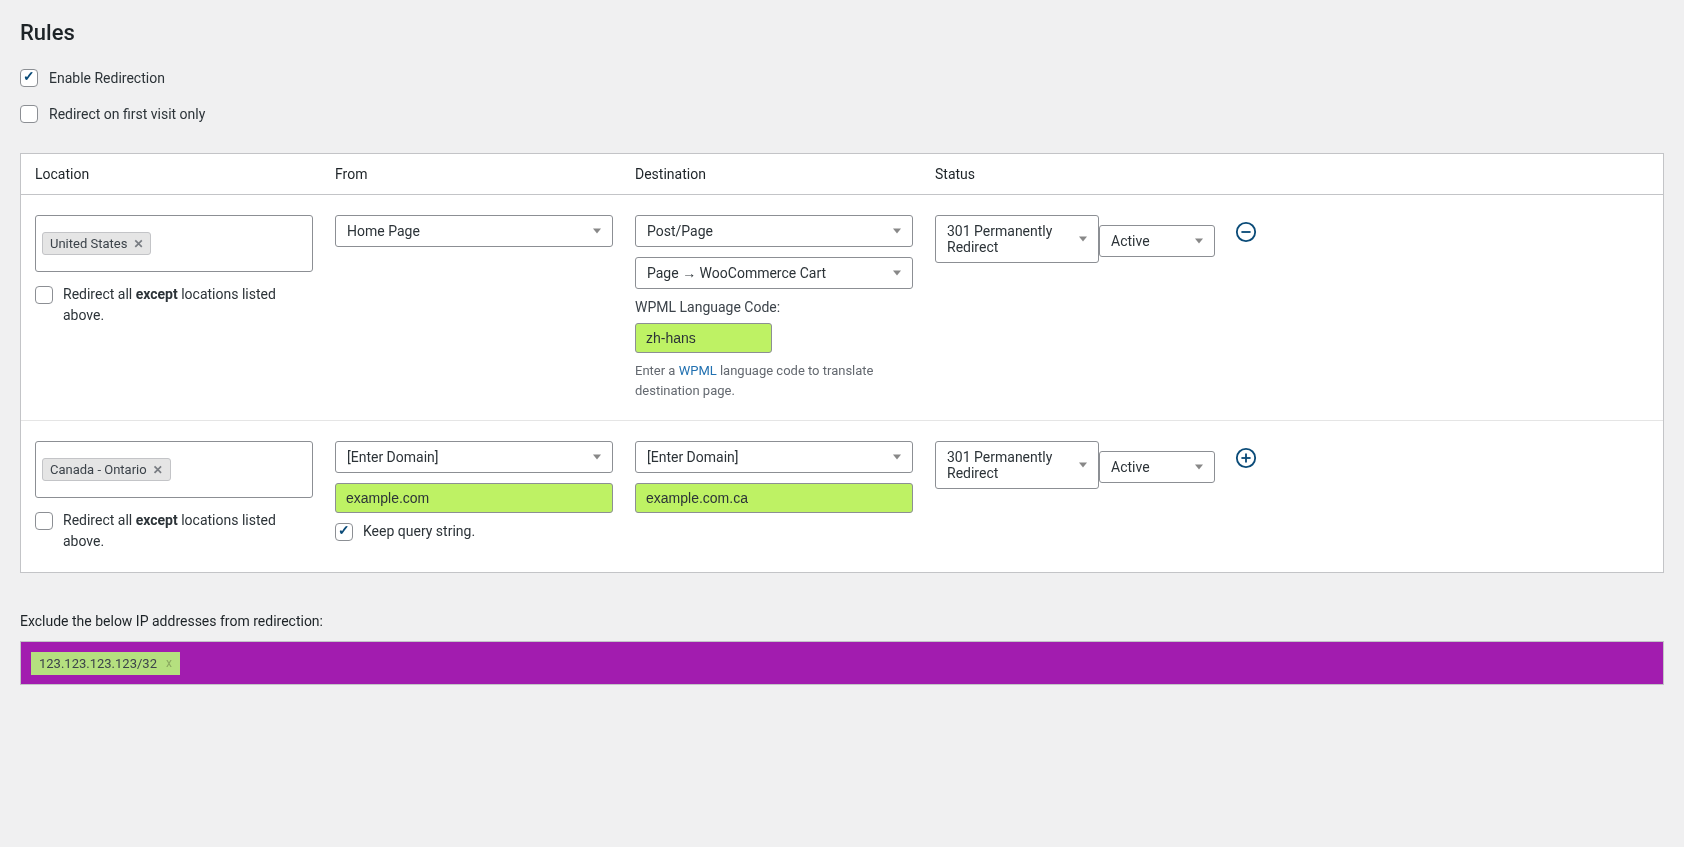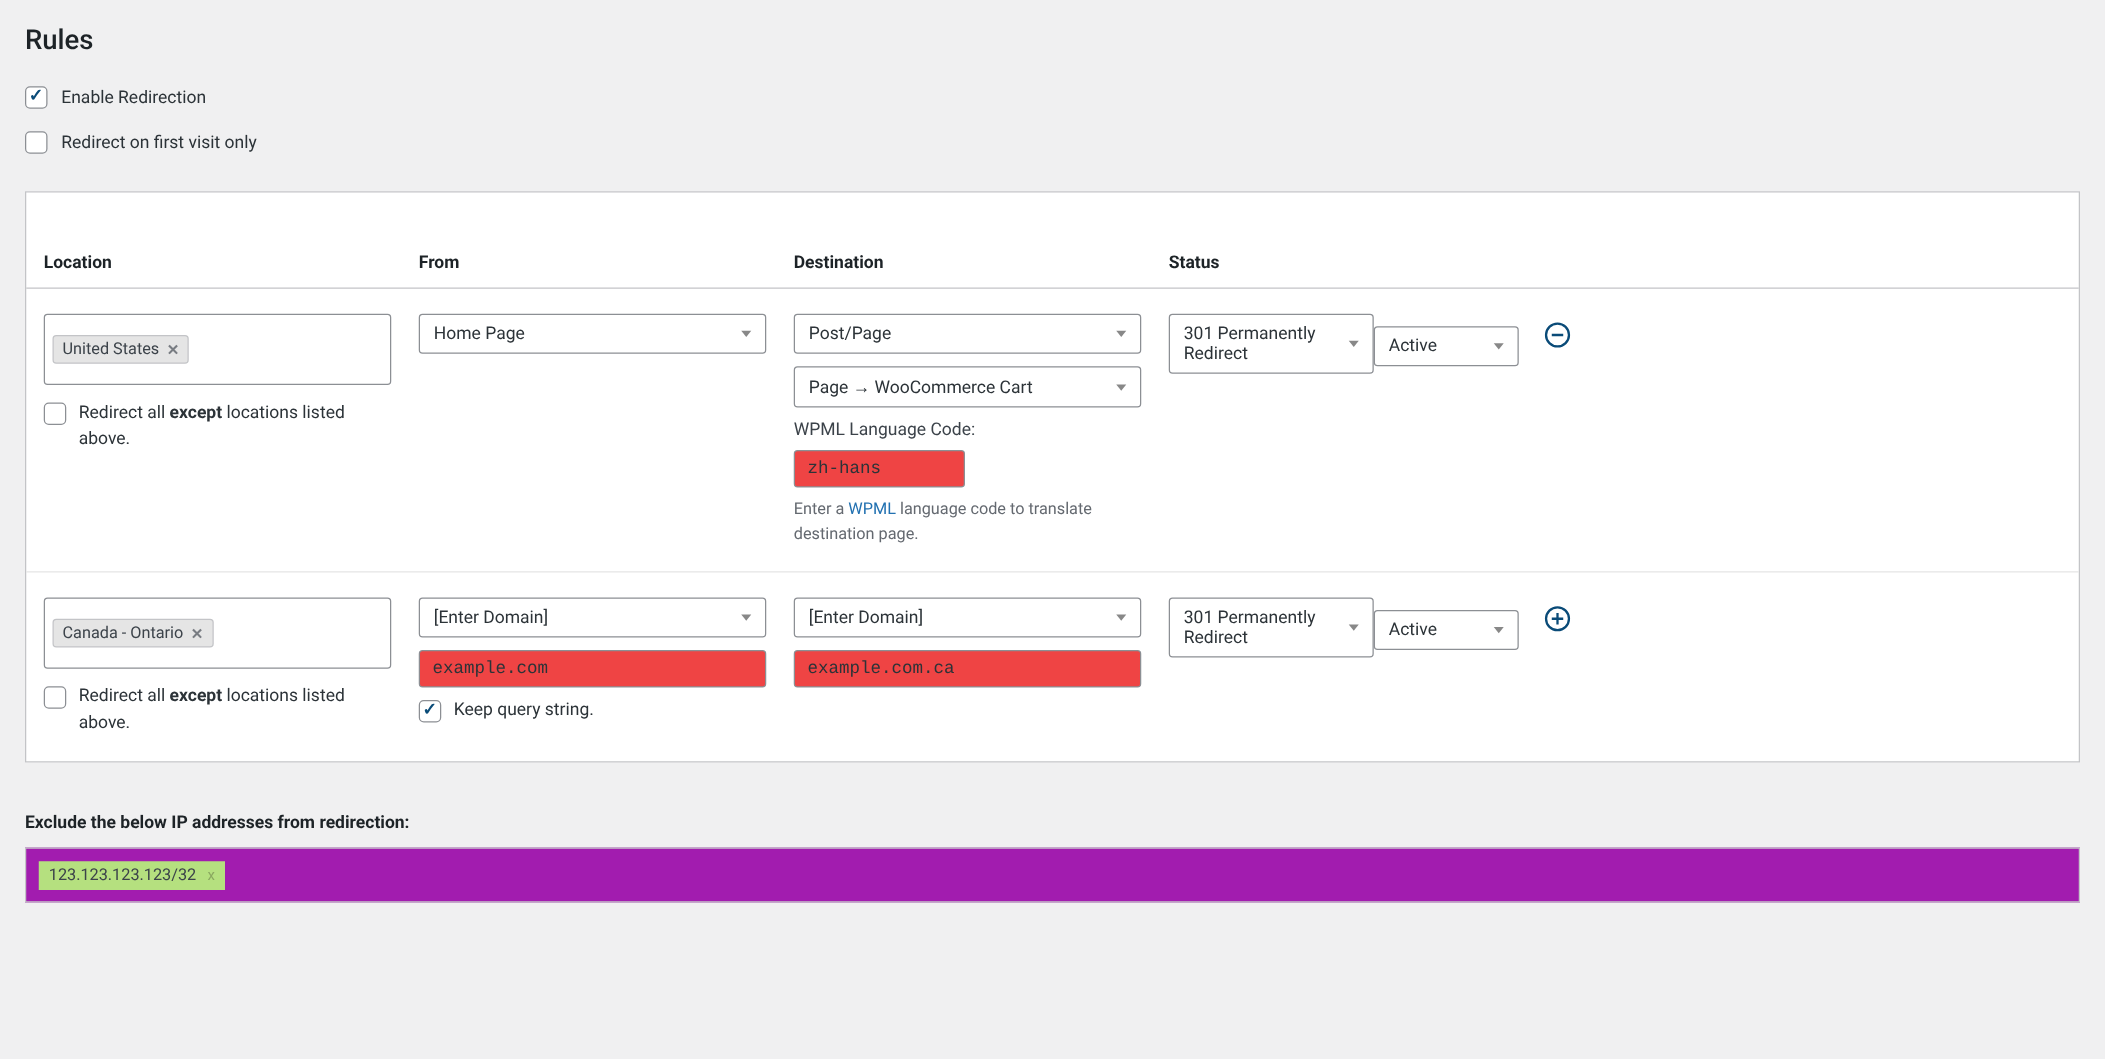--- a/index.html
+++ b/index.html
@@ -57,24 +57,23 @@
       margin-bottom: 40px;
     }
     .table-header {
       display: grid;
       grid-template-columns: 300px 300px 300px 300px 75px;
       gap: 0;
       border-bottom: 1px solid #c3c4c7;
       padding: 12px 14px;
     }
     .table-header > div {
-      font-weight: 700;
+      font-weight: 400;
       font-size: 14px;
       color: #1d2327;
-      margin-top: 36px;
     }
     .rule-row {
       display: grid;
       grid-template-columns: 300px 300px 300px 300px 75px;
       gap: 0;
       padding: 20px 14px;
       align-items: flex-start;
     }
     .rule-row + .rule-row {
       border-top: 1px solid #e5e5e5;
@@ -173,28 +172,28 @@
     }
     .dropdown + .dropdown,
     .dropdown + .text-input,
     .text-input + .sub-checkbox,
     .dropdown + .wpml-label,
     .dropdown + .sub-checkbox {
       margin-top: 10px;
     }
     .text-input {
       border: 1px solid #8c8f94;
-      background: #ef4444;
+      background: #bef264;
       border-radius: 3px;
       padding: 6px 10px;
       font-size: 14px;
       color: #2c3338;
       width: 100%;
       max-width: 278px;
-      font-family: Liberation Mono, monospace;
+      font-family: Liberation Sans, sans-serif;
     }
     .text-input.short {
       max-width: 137px;
     }
     .wpml-label {
       font-size: 14px;
       color: #3c434a;
       margin-top: 18px;
       margin-bottom: 8px;
     }
@@ -221,21 +220,21 @@
       align-items: center;
       justify-content: center;
       margin-top: 6px;
     }
     .icon-btn svg {
       width: 22px;
       height: 22px;
     }
     .exclude-label {
       font-size: 14px;
-      font-weight: 700;
+      font-weight: 400;
       color: #1d2327;
       margin-bottom: 12px;
     }
     .exclude-box {
       background: #a21caf;
       border: 1px solid #c3c4c7;
       padding: 8px 10px;
       min-height: 44px;
       display: flex;
       flex-wrap: wrap;

